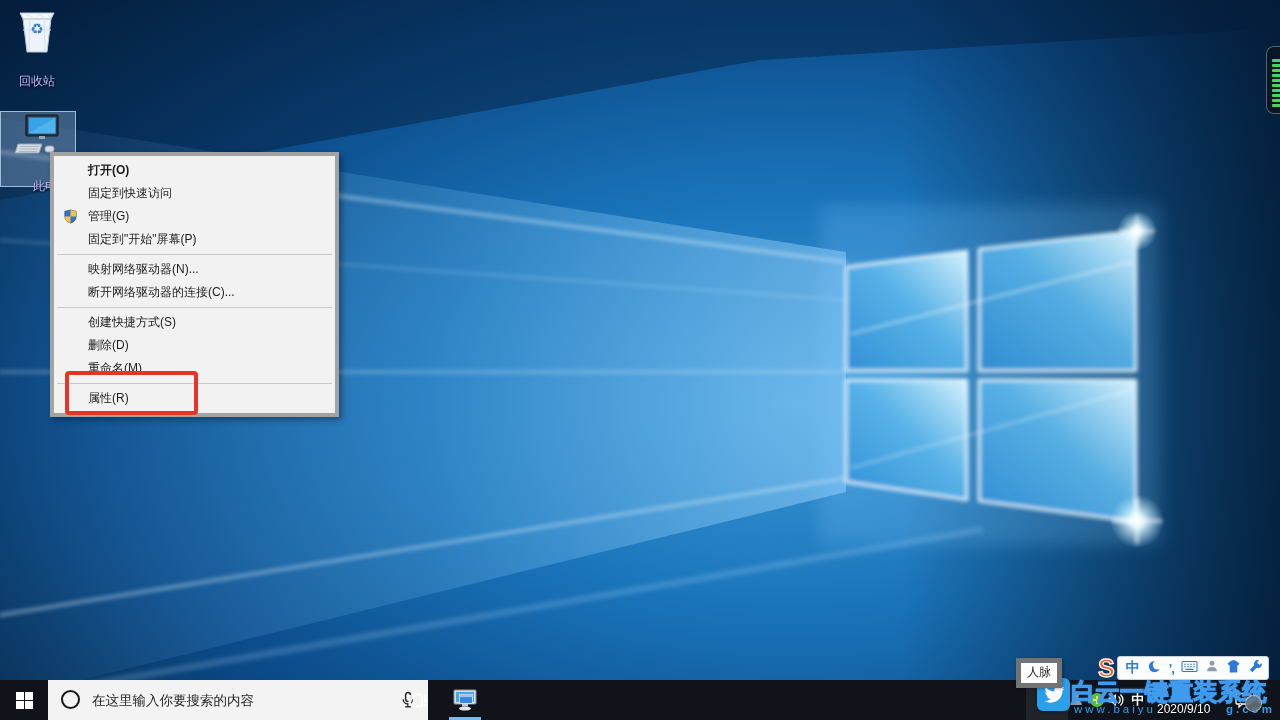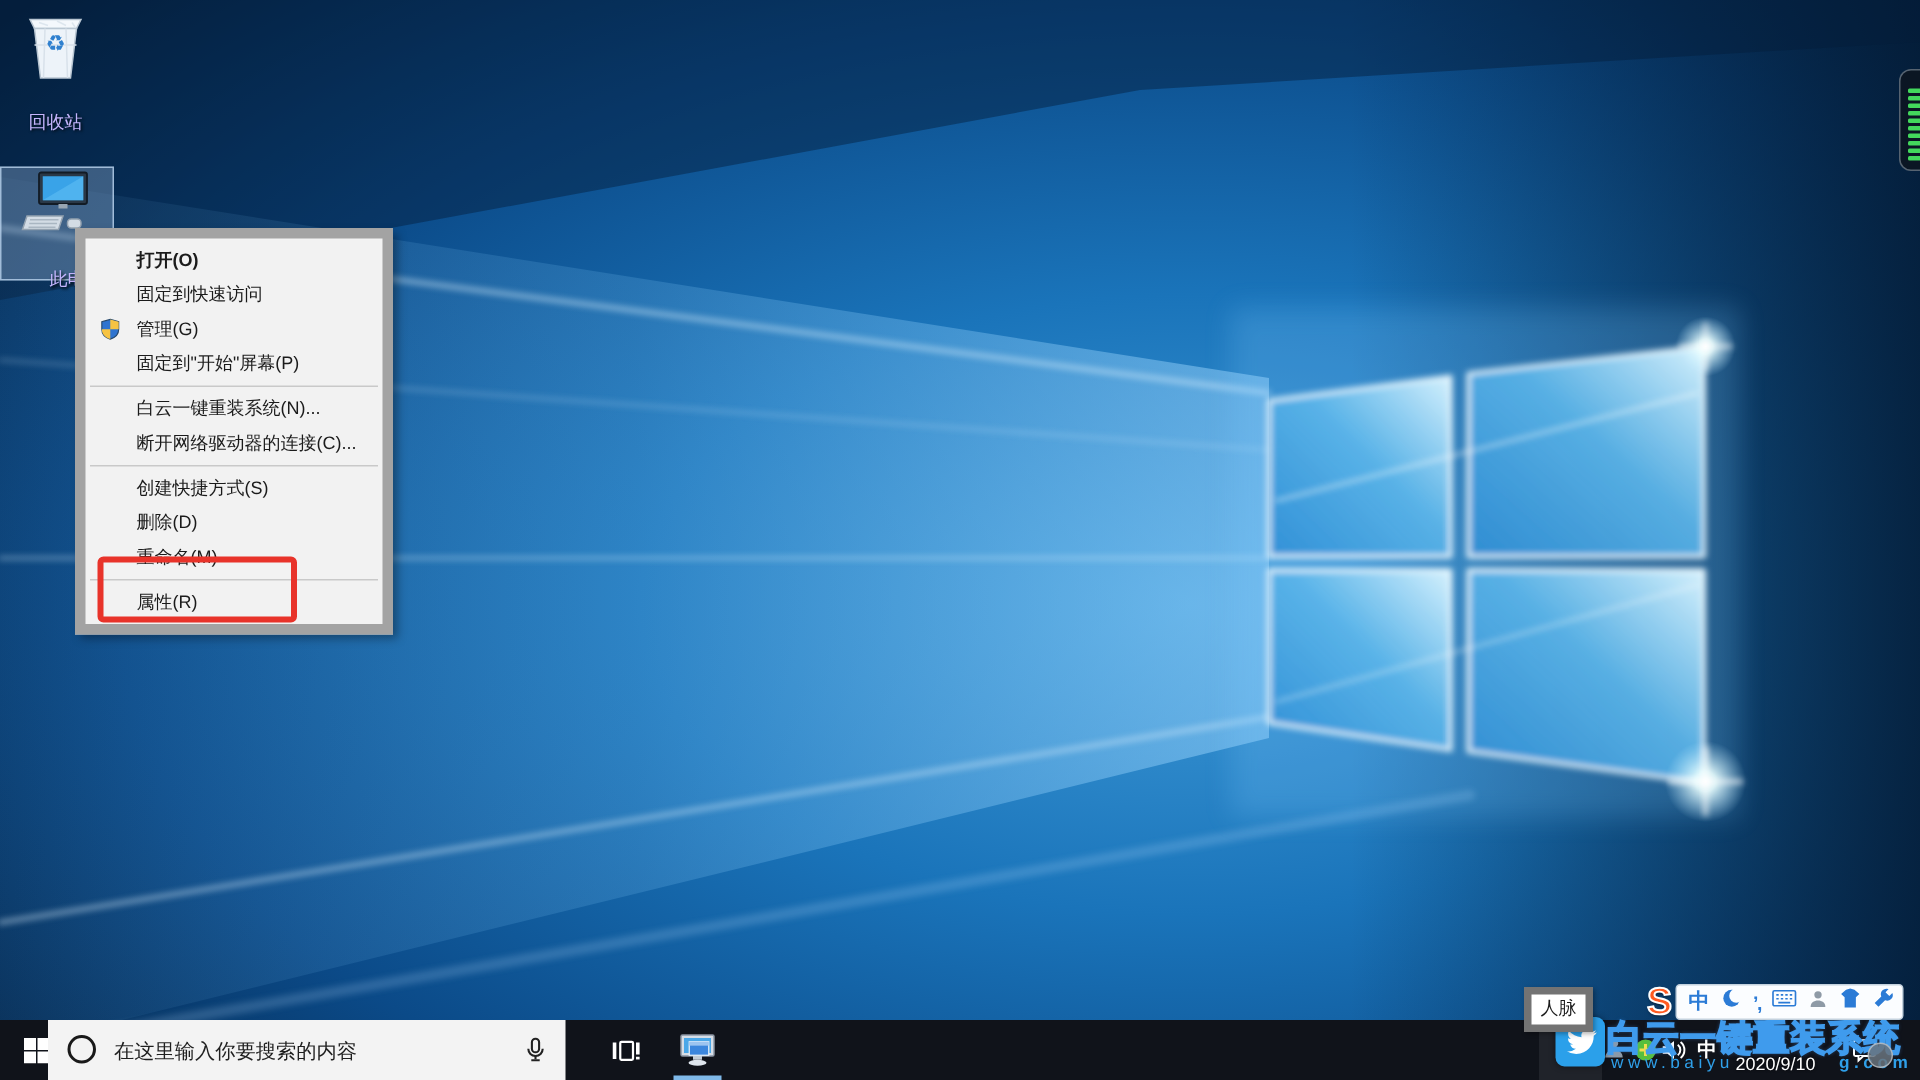--- a/index.html
+++ b/index.html
@@ -15,35 +15,35 @@
   .selbox{position:absolute;left:0;top:111px;width:76px;height:76px;background:rgba(125,156,190,.45);
           border:1px solid rgba(195,220,245,.75);z-index:4;}
 
   
   .vol-osd{position:absolute;left:1266px;top:46px;width:26px;height:68px;z-index:40;
            background:rgba(12,22,34,.92);border:1px solid rgba(200,215,230,.4);border-radius:8px;
            display:flex;flex-direction:column-reverse;align-items:flex-start;padding:6px 0 6px 5px;gap:2px;}
   .vol-osd .bar{width:13px;height:3px;background:#43d85c;border-radius:1px;}
 
   
-  .ctx{position:absolute;left:50px;top:152px;width:212px;background:#f2f2f2;border:7px solid #a3a3a3;
+  .ctx{position:absolute;left:50px;top:152px;width:289px;background:#f2f2f2;border:4px solid #a3a3a3;
        box-shadow:3px 3px 6px rgba(0,0,0,.35);padding:3px 0;z-index:70;}
   .mi{position:relative;height:23px;line-height:23px;padding-left:34px;font-size:12px;color:#1b1b1b;cursor:default;}
   .mi.bold{font-weight:bold;}
   .mi .mi-ic{position:absolute;left:9px;top:4px;width:15px;height:15px;}
   .sep{height:1px;background:#c9c9c9;margin:3px 3px 3px 3px;}
 
   .anno{position:absolute;left:65px;top:371px;width:133px;height:44px;border:4px solid #e8332a;
         border-radius:4px;z-index:71;pointer-events:none;}
 
   
   .taskbar{position:absolute;left:0;bottom:0;width:1280px;height:40px;background:#10131a;z-index:30;}
   .tb-btn{position:absolute;top:0;height:40px;display:flex;align-items:center;justify-content:center;}
   .start{left:0;width:48px;}
-  .search{position:absolute;left:32px;top:0;width:345px;height:40px;background:#f3f3f3;display:flex;align-items:center;}
+  .search{position:absolute;left:48px;top:0;width:380px;height:40px;background:#f3f3f3;display:flex;align-items:center;}
   .search input{position:absolute;left:0;top:0;width:100%;height:100%;border:none;outline:none;background:transparent;
                 padding-left:44px;font-size:13.5px;color:#111;}
   .search input::placeholder{color:#1f1f1f;opacity:1;}
   .cortana-ring{position:absolute;left:13px;top:10px;width:19px;height:19px;border:2.5px solid #191919;border-radius:50%;}
   .mic{position:absolute;right:11px;top:11px;}
   .taskview{left:396px;width:42px;}
   .explorer{left:444px;width:42px;}
   .run-line{position:absolute;left:5px;bottom:0;width:32px;height:3px;background:#7fb9e9;}
   .people-hl{position:absolute;left:1026px;top:0;width:42px;height:40px;background:rgba(255,255,255,.07);}
   .tray-person{position:absolute;left:1068px;top:11px;}
@@ -206,21 +206,21 @@
       <span class="mi-ic">
         <svg width="15" height="15" viewBox="0 0 16 16">
           <path d="M8 1 L14 2.6 V8 C14 11.6 11.3 14 8 15 C4.7 14 2 11.6 2 8 V2.6 Z" fill="#2f74d0" stroke="#27496d" stroke-width="0.8"></path>
           <path d="M8 1 L14 2.6 V8 H8 Z M8 8 H2 V8 C2 11.6 4.7 14 8 15 Z" fill="#f6c343"></path>
         </svg>
       </span>
       <span>管理(G)</span>
     </div>
     <div class="mi"><span>固定到"开始"屏幕(P)</span></div>
     <div class="sep"></div>
-    <div class="mi"><span>白云一键重装系统(N)...</span></div>
+    <div class="mi"><span>映射网络驱动器(N)...</span></div>
     <div class="mi"><span>断开网络驱动器的连接(C)...</span></div>
     <div class="sep"></div>
     <div class="mi"><span>创建快捷方式(S)</span></div>
     <div class="mi"><span>删除(D)</span></div>
     <div class="mi"><span>重命名(M)</span></div>
     <div class="sep"></div>
     <div class="mi"><span>属性(R)</span></div>
   </div>
 
   <div class="anno"></div>

